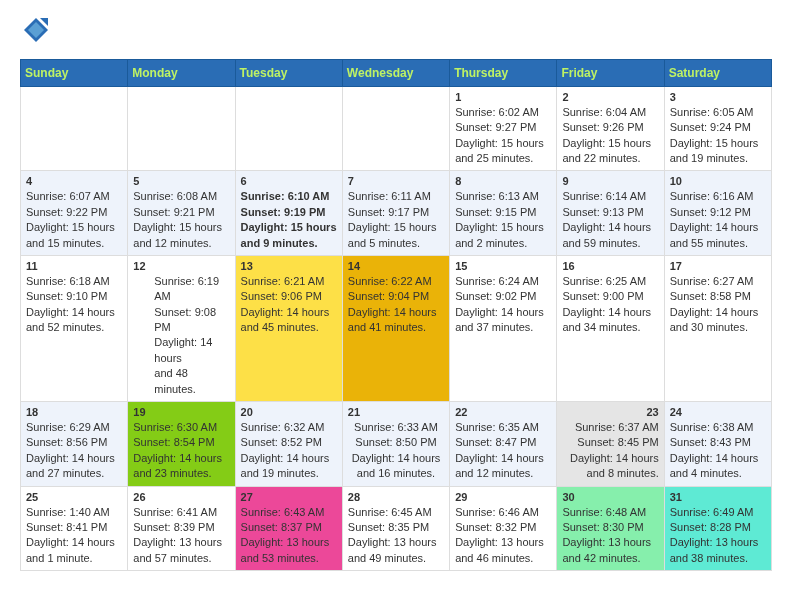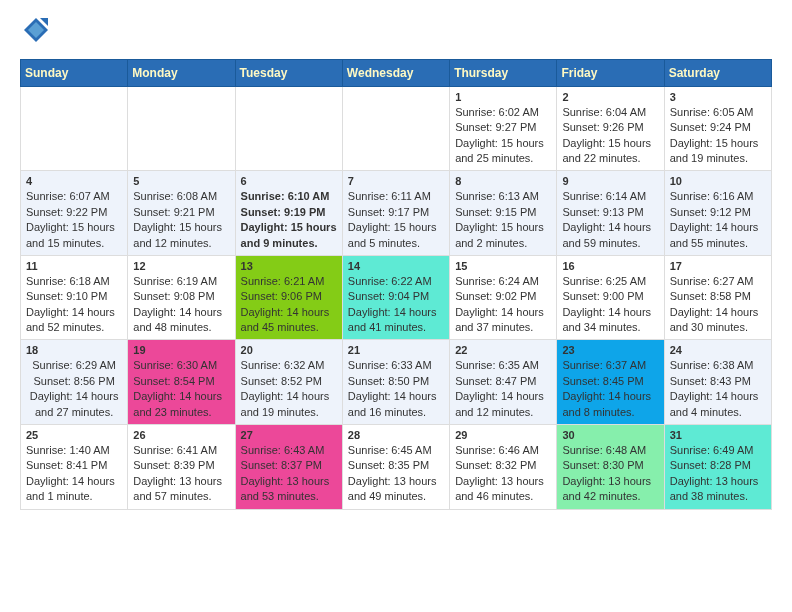--- a/index.html
+++ b/index.html
@@ -50,21 +50,21 @@
       color: #555;
       margin-top: 2px;
     }
     .calendar {
       width: 100%;
       border-collapse: collapse;
       border: 1px solid #ccc;
     }
     .calendar th {
       background-color: #2a6db5;
-      color: #fef9c3;
+      color: #bef264;
       font-size: 12px;
       font-weight: bold;
       padding: 6px 4px;
       text-align: left;
       border: 1px solid #1a5a9a;
     }
     .calendar td {
       vertical-align: top;
       padding: 4px 5px;
       font-size: 9.5px;
@@ -212,33 +212,33 @@
         <tr>
           <td style="background: rgb(255, 255, 255);">
             <span class="day-number">11</span>
             <div class="cell-content" style="white-space: pre-line;">Sunrise: 6:18 AM
 Sunset: 9:10 PM
 Daylight: 14 hours
 and 52 minutes.</div>
           </td>
           <td style="background: rgb(255, 255, 255);">
             <span class="day-number">12</span>
-            <div class="cell-content" style="white-space: pre-line;">Sunrise: 6:19 AM
+            <div class="cell-content" style="white-space: pre-line; margin-left: 21px;">Sunrise: 6:19 AM
 Sunset: 9:08 PM
 Daylight: 14 hours
 and 48 minutes.</div>
           </td>
-          <td style="background: #84cc16;">
+          <td style="background: #fde047;">
             <span class="day-number">13</span>
             <div class="cell-content" style="white-space: pre-line;">Sunrise: 6:21 AM
 Sunset: 9:06 PM
 Daylight: 14 hours
 and 45 minutes.</div>
           </td>
-          <td style="background: #5eead4;">
+          <td style="background: #eab308;">
             <span class="day-number">14</span>
             <div class="cell-content" style="white-space: pre-line;">Sunrise: 6:22 AM
 Sunset: 9:04 PM
 Daylight: 14 hours
 and 41 minutes.</div>
           </td>
           <td style="background: rgb(255, 255, 255);">
             <span class="day-number">15</span>
             <div class="cell-content" style="white-space: pre-line;">Sunrise: 6:24 AM
 Sunset: 9:02 PM
@@ -256,54 +256,54 @@
             <span class="day-number">17</span>
             <div class="cell-content" style="white-space: pre-line;">Sunrise: 6:27 AM
 Sunset: 8:58 PM
 Daylight: 14 hours
 and 30 minutes.</div>
           </td>
         </tr>
         <tr>
           <td style="background: rgb(238, 243, 251);">
             <span class="day-number">18</span>
-            <div class="cell-content" style="white-space: pre-line; text-align: center;">Sunrise: 6:29 AM
+            <div class="cell-content" style="white-space: pre-line;">Sunrise: 6:29 AM
 Sunset: 8:56 PM
 Daylight: 14 hours
 and 27 minutes.</div>
           </td>
-          <td style="background: #ec4899;">
+          <td style="background: #84cc16;">
             <span class="day-number">19</span>
             <div class="cell-content" style="white-space: pre-line;">Sunrise: 6:30 AM
 Sunset: 8:54 PM
 Daylight: 14 hours
 and 23 minutes.</div>
           </td>
           <td style="background: rgb(238, 243, 251);">
             <span class="day-number">20</span>
             <div class="cell-content" style="white-space: pre-line;">Sunrise: 6:32 AM
 Sunset: 8:52 PM
 Daylight: 14 hours
 and 19 minutes.</div>
           </td>
           <td style="background: rgb(238, 243, 251);">
             <span class="day-number">21</span>
-            <div class="cell-content" style="white-space: pre-line;">Sunrise: 6:33 AM
+            <div class="cell-content" style="white-space: pre-line; text-align: center;">Sunrise: 6:33 AM
 Sunset: 8:50 PM
 Daylight: 14 hours
 and 16 minutes.</div>
           </td>
           <td style="background: rgb(238, 243, 251);">
             <span class="day-number">22</span>
             <div class="cell-content" style="white-space: pre-line;">Sunrise: 6:35 AM
 Sunset: 8:47 PM
 Daylight: 14 hours
 and 12 minutes.</div>
           </td>
-          <td style="background: #0ea5e9;">
+          <td style="background: #e5e5e5; text-align: right;">
             <span class="day-number">23</span>
             <div class="cell-content" style="white-space: pre-line;">Sunrise: 6:37 AM
 Sunset: 8:45 PM
 Daylight: 14 hours
 and 8 minutes.</div>
           </td>
           <td style="background: rgb(238, 243, 251);">
             <span class="day-number">24</span>
             <div class="cell-content" style="white-space: pre-line;">Sunrise: 6:38 AM
 Sunset: 8:43 PM

